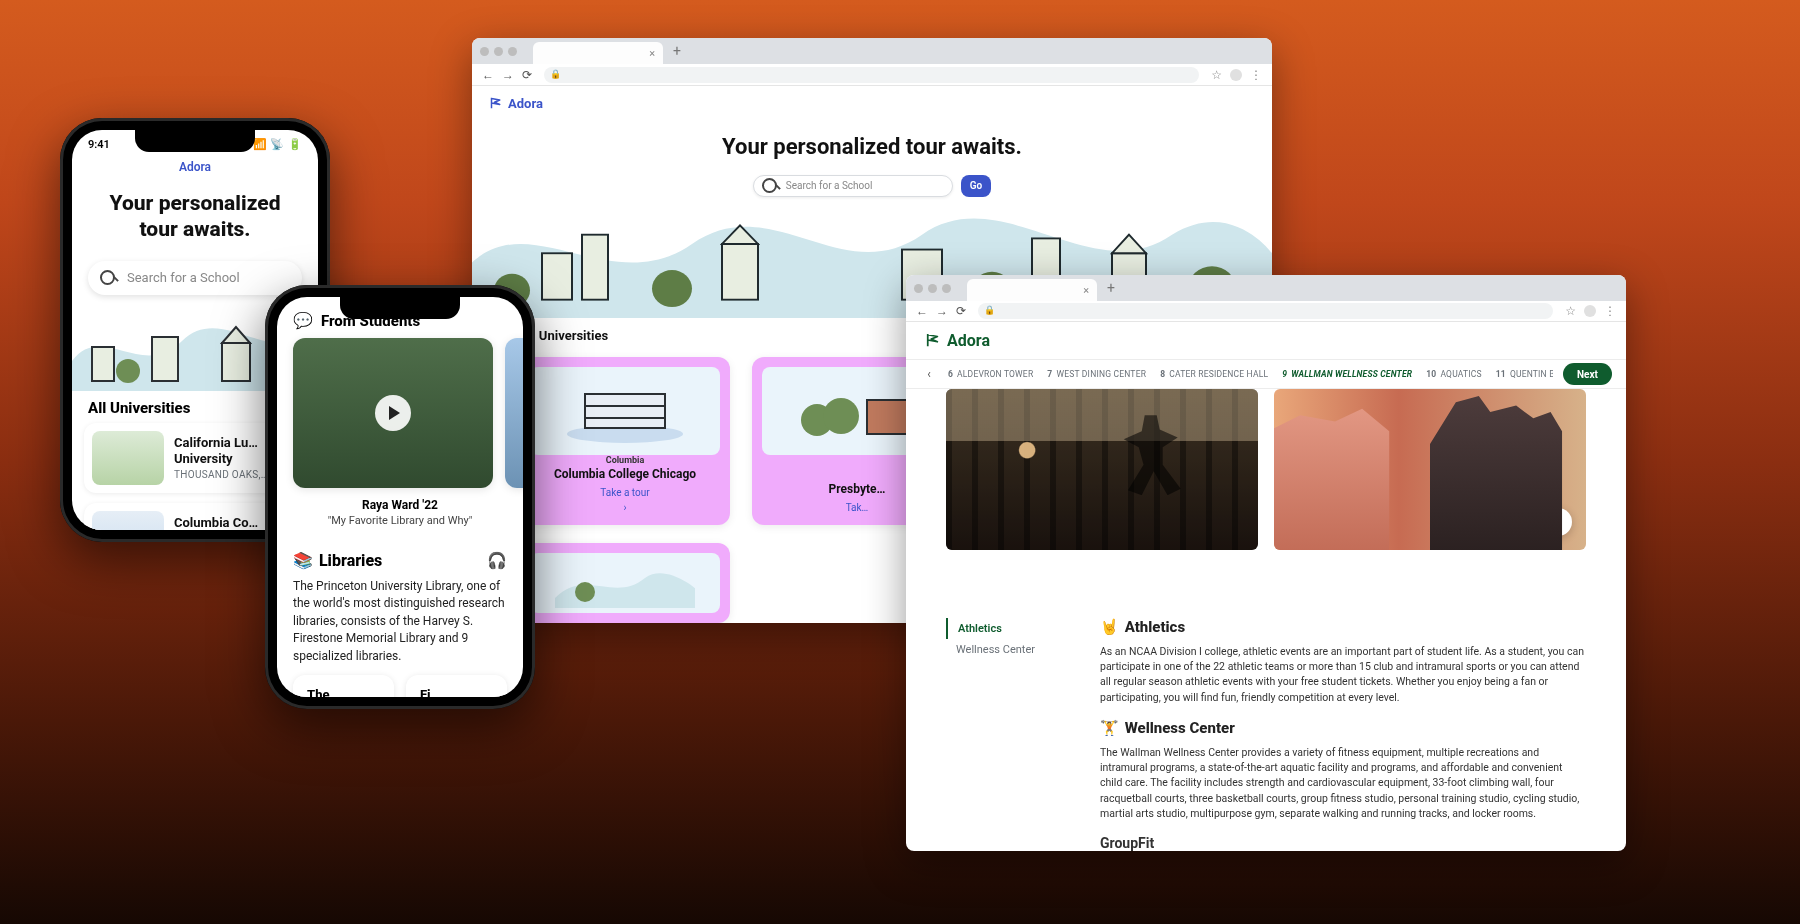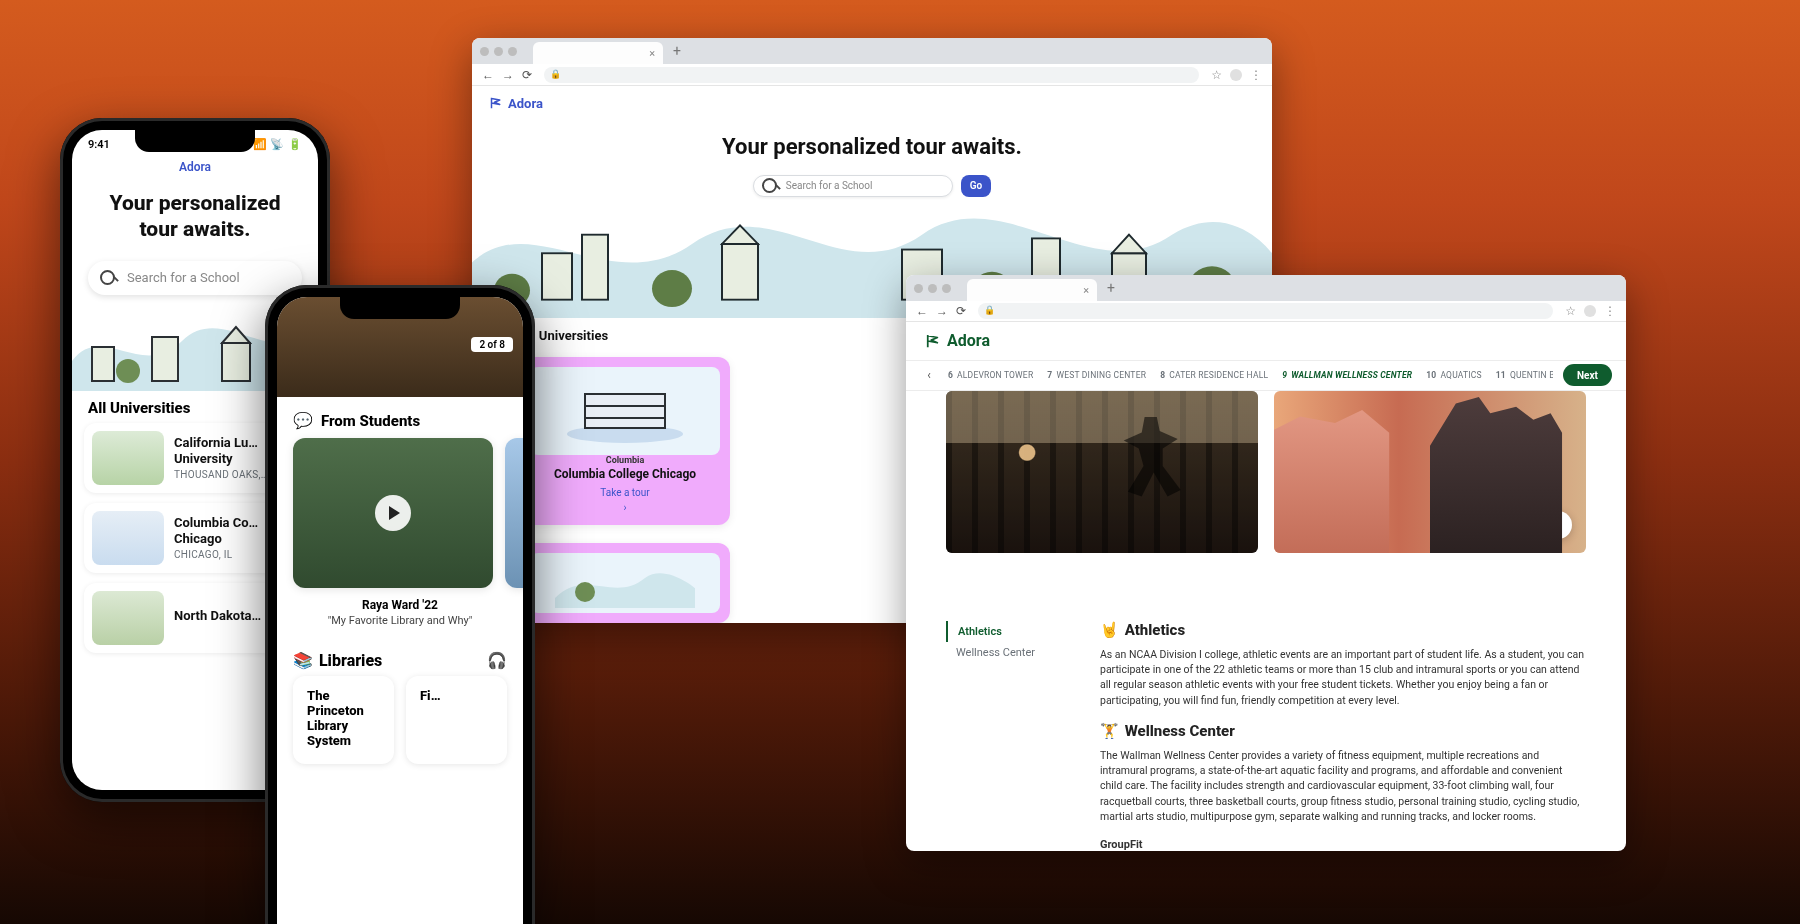--- a/index.html
+++ b/index.html
@@ -67,26 +67,26 @@
   .ph.gym { background:linear-gradient(180deg,#4A3C2A 0%,#1F1611 100%);}
   .ph.fitness { background:linear-gradient(90deg,#E9A77A 0%, #C76B52 40%, #D7B28A 100%);}
   .view-photos { position:absolute; right:14px; bottom:14px; background:#fff; border-radius:18px; height:28px; padding:0 18px; font-size:11px; font-weight:600; color:#111; display:flex; align-items:center; box-shadow:0 2px 8px rgba(0,0,0,.2);}
   .b2-body { display:flex; padding:20px 40px 0; gap:34px;margin-top:48px;}
   .b2-side { width:120px; font-size:11px;}
   .b2-side .side-item { padding:4px 0 4px 10px; color:#6A7178;}
   .b2-side .side-item.active { color:#0F5C2E; border-left:2px solid #0F5C2E; font-weight:600;}
   .b2-content { flex:1; font-size:10.5px; color:#222;}
   .b2-content h2 { font-size:15px; font-weight:800; margin-bottom:8px; display:flex; align-items:center; gap:6px;}
   .b2-content p { line-height:1.45; margin-bottom:14px; color:#333;}
-  .b2-content .sub { font-size:11px; font-weight:700; color:#333;}
+  .b2-content .sub { font-size:14px; font-weight:700; color:#333;}
 
   
   .phone {
     position:absolute;
-    width:270px; height:684px;
+    width:270px; height:424px;
     background:#000;
     border-radius:42px;
     box-shadow:0 18px 50px rgba(0,0,0,.55), inset 0 0 0 3px #2a2a2a;
     padding:12px;
   }
   .phone .screen {
     width:100%; height:100%;
     background:#fff;
     border-radius:30px;
     overflow:hidden;
@@ -242,20 +242,35 @@
               </g>
             </svg>
         </div>
         <span class="brand">Columbia</span>
         <span class="name">Columbia College Chicago</span>
         <span class="tour">
             <span>Take a tour</span>
             <span>›</span>
           </span>
       </div>
+      <div class="uni-card" style="overflow:hidden;">
+        <div class="thumb">
+          <svg width="140" height="70" viewBox="0 0 140 70">
+              <g fill="#6E8E55">
+                <circle cx="30" cy="44" r="16"></circle>
+                <circle cx="54" cy="40" r="18"></circle>
+              </g>
+              <rect x="80" y="24" width="40" height="34" fill="#C07A5E" stroke="#2A2F33" stroke-width="2"></rect>
+            </svg>
+        </div>
+        <span class="name">Presbyte…</span>
+        <span class="tour">
+            <span>Tak…</span>
+          </span>
+      </div>
     </div>
     <div class="b1-cards" style="margin-top:18px;">
       <div class="uni-card" style="height:80px;">
         <div class="thumb" style="height:60px;">
            <svg width="140" height="50" viewBox="0 0 140 50">
               <path d="M0,40 C30,10 60,45 90,20 C110,5 140,30 140,30 L140,50 L0,50Z" fill="#CFE6EC"></path>
               <circle cx="30" cy="34" r="10" fill="#6E8E55"></circle>
             </svg>
         </div>
       </div>
@@ -398,24 +413,20 @@
     <div class="loc"></div>
           </div>
         </div>
       </div>
   </div>
 </div>
 
 <div class="phone phone2">
   <div class="screen">
     <div class="notch"></div>
-    <div class="p2-top">
-      <div class="bg"></div>
-      <div class="count">2 of 8</div>
-    </div>
     <div class="p2-head">
       <span>💬</span>
       <h3>From Students</h3>
     </div>
     <div class="p2-carousel">
       <div class="vid">
         <div class="frame">
           <div class="play"></div>
         </div>
       </div>
@@ -427,20 +438,21 @@
       <div class="who">Raya Ward '22</div>
       <div class="title">"My Favorite Library and Why"</div>
     </div>
     <div class="p2-sec2">
       <h3>
           <span>📚</span>
           <span>Libraries</span>
         </h3>
       <span>🎧</span>
     </div>
+    <div class="p2-desc">The Princeton University Library, one of the world's most distinguished research libraries, consists of the Harvey S. Firestone Memorial Library and 9 specialized libraries.</div>
     <div class="p2-cardrow" id="p2cards">
         <div class="libcard">
           <div class="t">The Princeton Library System</div>
         </div>
         <div class="libcard">
           <div class="t">Fi…</div>
           <div class="d"></div>
         </div>
       </div>
   </div>

